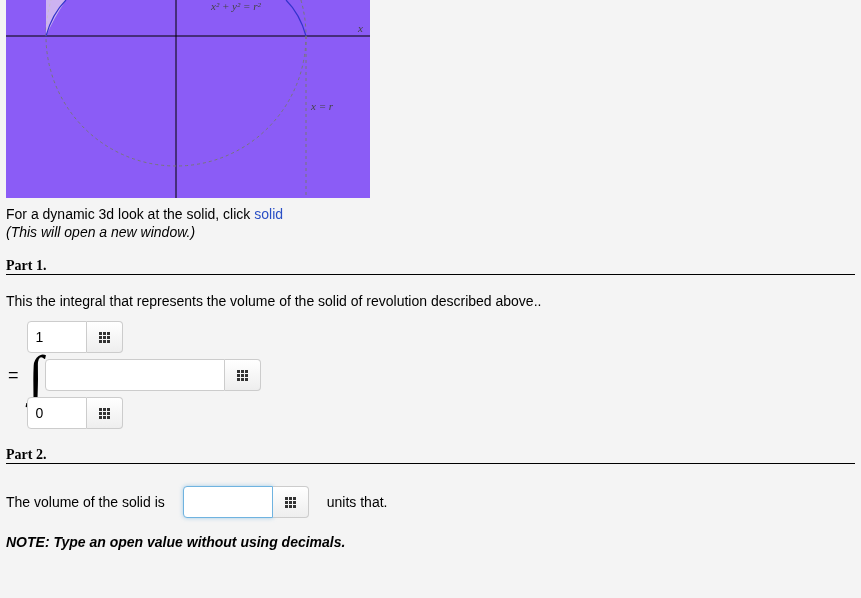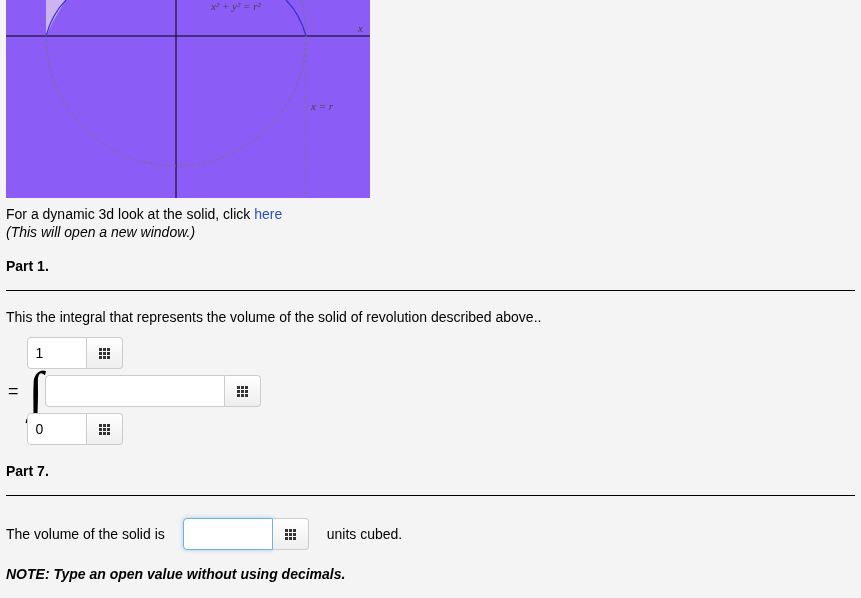--- a/index.html
+++ b/index.html
@@ -21,22 +21,23 @@
     position: relative;
     overflow: hidden;
     margin-bottom: 8px;
   }
   .intro-text { margin: 6px 0 2px 0; }
   .intro-text a { color: #2a4fc5; text-decoration: none; cursor: pointer; }
   .new-window { font-style: italic; margin-bottom: 18px; }
   .section-header {
     font-weight: bold;
     border-bottom: 1px solid #000;
-    padding-bottom: 16px;
+    padding-bottom: 0;
     margin: 18px 0 8px 0;
+    font-family: Liberation Serif, serif;
   }
   .setup-text { margin: 18px 0 12px 0; }
   .integral-block {
     display: flex;
     align-items: center;
     gap: 6px;
     margin: 4px 0 8px 0;
   }
   .eq-sign { font-size: 18px; padding: 0 2px; }
   .int-sign {
@@ -121,21 +122,21 @@
       <path class="curve" d="M40 36 Q46 14 60 0"></path>
       <path class="curve" d="M300 36 Q294 14 280 0"></path>
 
       <text class="lbl" x="205" y="10">x² + y² = r²</text>
       <text class="lbl" x="352" y="32">x</text>
       <text class="lbl" x="305" y="110">x = r</text>
     </svg>
   </div>
 
   <div class="intro-text">
-    <span>For a dynamic 3d look at the solid, click </span><a href="#">here</a>
+    <span>For a dynamic 3d look at the solid, click </span><a href="#">solid</a>
   </div>
   <div class="new-window">(This will open a new window.)</div>
 
   <div class="section-header">Part 1.</div>
 
   <div class="setup-text">This the integral that represents the volume of the solid of revolution described above..</div>
 
   <div class="integral-block">
     <span class="eq-sign">=</span>
     <div style="display:flex;flex-direction:column;align-items:flex-start;">
@@ -189,38 +190,38 @@
               <span></span>
               <span></span>
               <span></span>
               <span></span>
             </div>
         </div>
       </div>
     </div>
   </div>
 
-  <div class="section-header">Part 7.</div>
+  <div class="section-header">Part 2.</div>
 
   <div class="vol-line">
     <span>The volume of the solid is</span>
     <div class="input-group med">
       <input type="text" value="" style="">
       <div class="grid-btn">
         <div class="grid-icon">
             <span></span>
             <span></span>
             <span></span>
             <span></span>
             <span></span>
             <span></span>
             <span></span>
             <span></span>
             <span></span>
           </div>
       </div>
     </div>
-    <span>units cubed.</span>
+    <span>units that.</span>
   </div>
 
   <div class="note">NOTE: Type an open value without using decimals.</div>
 
 </div>
 
 </body></html>

